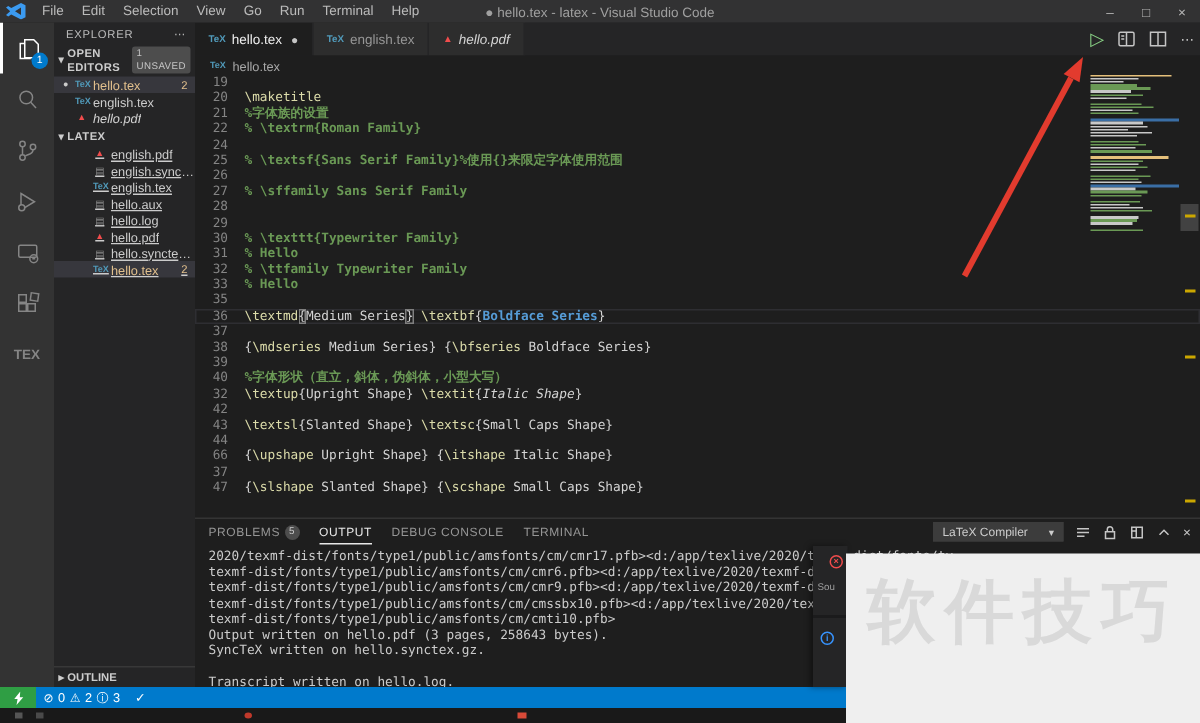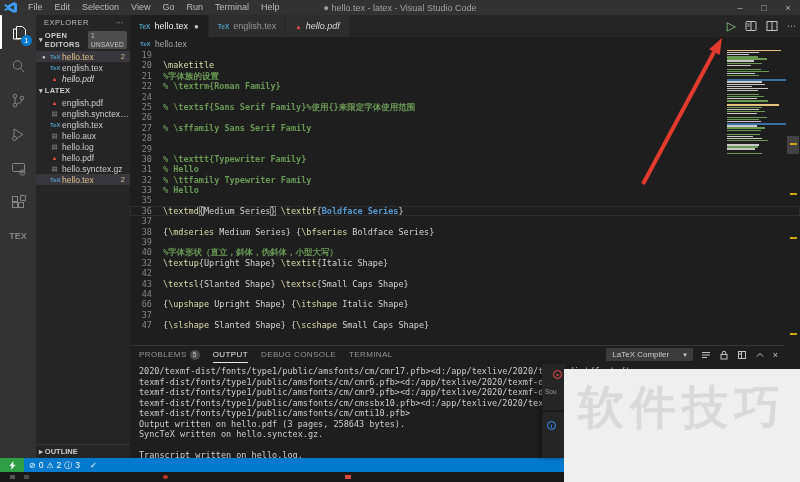--- a/index.html
+++ b/index.html
@@ -23,21 +23,21 @@
   .act-badge { position:absolute; right:4px; bottom:3px; min-width:11px; height:11px; border-radius:6px; background:#007acc; color:#fff; font-size:7px; line-height:11px; text-align:center; }
   .tex-act { font-size:9px; font-weight:bold; letter-spacing:0; color:#858585; }
 
   
   #sidebar { position:absolute; left:36px; top:15px; width:94px; height:443px; background:#252526; z-index:3; font-size:8.5px; }
   #explorer-header { display:flex; justify-content:space-between; align-items:center; padding:3px 6px 2px 8px; font-size:7.5px; letter-spacing:.5px; color:#bbbbbb; }
   .sect-header { display:flex; align-items:center; font-size:7.5px; font-weight:bold; color:#cccccc; padding:2px 3px; letter-spacing:.3px; }
   .sect-header .chev { margin-right:2px; font-size:7px; color:#cccccc; }
   .unsaved-badge { margin-left:auto; background:#4d4d4d; color:#c5c5c5; font-size:6.5px; font-weight:normal; padding:0 3px; border-radius:2px; line-height:9px; }
   .file-row { display:flex; align-items:center; height:11px; padding-left:14px; cursor:pointer; color:#cccccc; white-space:nowrap; }
-  .file-row.lvl2 { padding-left:14px; }
+  .file-row.lvl2 { padding-left:26px;text-decoration:underline; }
   .file-row.selected { background:#37373d; }
   .file-row .dot { width:8px; font-size:6px; color:#cccccc; margin-left:-8px; }
   .fi { width:9px; margin-right:3px; font-size:6.5px; text-align:center; flex:none; }
   .fi.tex { color:#519aba; font-weight:bold; font-size:6px; }
   .fi.pdf { color:#f14c4c; font-size:6px; }
   .fi.file { color:#8a8a8a; }
   .frow-label { overflow:hidden; text-overflow:ellipsis; }
   .frow-label.mod { color:#e2c08d; }
   .frow-label.ital { font-style:italic; }
   .row-badge { margin-left:auto; margin-right:5px; color:#e2c08d; font-size:7.5px; }
@@ -56,33 +56,33 @@
   #editor-actions svg { width:12px; height:12px; }
   #breadcrumb { position:absolute; left:130px; top:37px; right:0; height:13px; background:#1e1e1e; display:flex; align-items:center; padding-left:10px; font-size:8.5px; color:#a9a9a9; gap:3px; z-index:3; }
 
   
   #editor { position:absolute; left:130px; top:50px; right:0; height:295px; background:#1e1e1e; overflow:hidden; z-index:1; }
   .cl { height:10.4px; line-height:10.4px; font-size:8.5px; font-family:"DejaVu Sans Mono",monospace; white-space:pre; padding-right:61px; }
   .cl.cur { box-shadow: inset 0 0 0 1px #2e2e32; }
   .ln { display:inline-block; width:22px; text-align:right; margin-right:11px; color:#858585; }
   .cmd { color:#dcdcaa; } .cmt { color:#6a9955;font-weight:bold; } .txt { color:#d4d4d4; }
   .bold { color:#569cd6; font-weight:bold; }
-  .ital { color:#d4d4d4; }
+  .ital { color:#d4d4d4; font-style:italic; }
   .brkt { color:#d4d4d4; box-shadow: inset 0 0 0 1px #7f7f7f; }
 
   
   #minimap { position:absolute; top:0; right:14px; width:59px; height:295px; z-index:2; }
   .mrow { height:2.1px; }
   .mrow i { display:block; height:1.3px; }
   #scrollbar { position:absolute; top:0; right:0; width:14px; height:295px; z-index:2; }
   #scroll-thumb { position:absolute; top:86px; right:1px; width:12px; height:18px; background:rgba(121,121,121,.4); }
   .smark { position:absolute; right:3px; width:7px; height:2px; background:#cca700; }
 
   
-  #panel { position:absolute; left:130px; top:345px; right:16px; height:113px; background:#1e1e1e; border-top:1px solid #343434; z-index:1; }
+  #panel { position:absolute; left:130px; top:345px; right:0; height:113px; background:#1e1e1e; border-top:1px solid #343434; z-index:1; }
   #panel-tabs { display:flex; align-items:center; height:17px; padding-left:9px; gap:13px; font-size:8px; letter-spacing:.4px; color:#969696; }
   .ptab { display:flex; align-items:center; gap:3px; height:17px; }
   .ptab.active { color:#e7e7e7; border-bottom:1px solid #e7e7e7; }
   .pbadge { background:#4d4d4d; color:#cccccc; border-radius:6px; min-width:10px; height:10px; line-height:10px; text-align:center; font-size:6.5px; }
   #panel-right { position:absolute; right:6px; top:2px; display:flex; align-items:center; gap:8px; }
   #compiler-select { display:flex; align-items:center; gap:14px; background:#3c3c3c; color:#cccccc; font-size:8px; padding:1px 5px; border:1px solid #3c3c3c; }
   #panel-right svg { width:10px; height:10px; }
   .pico { color:#c5c5c5; font-size:9px; line-height:10px; }
   #panel-out { padding:3px 0 0 9px; font-size:8.5px; line-height:10.5px; color:#cccccc; white-space:pre; overflow:hidden; height:95px; }
 

